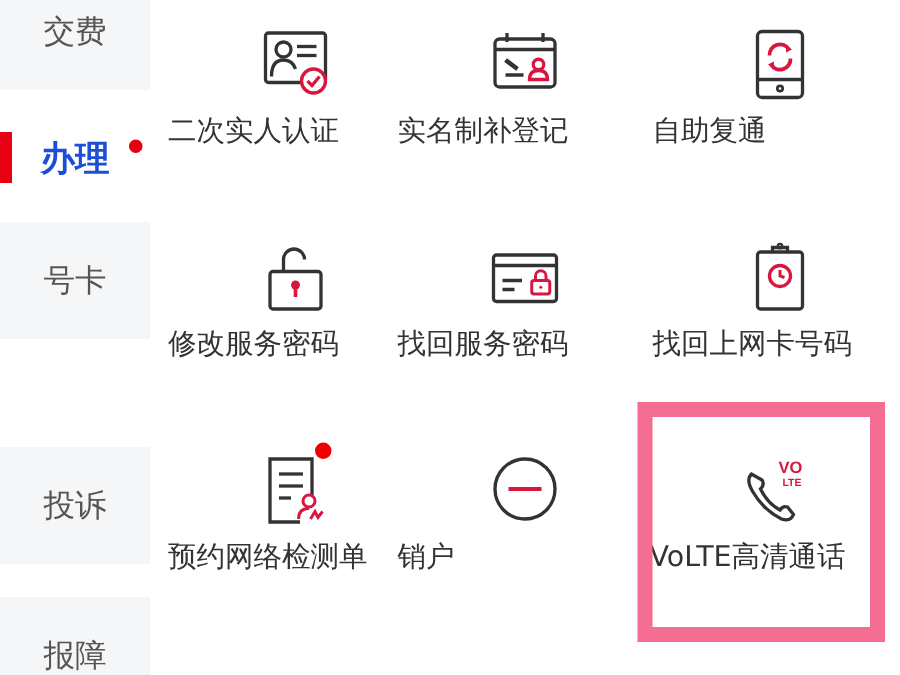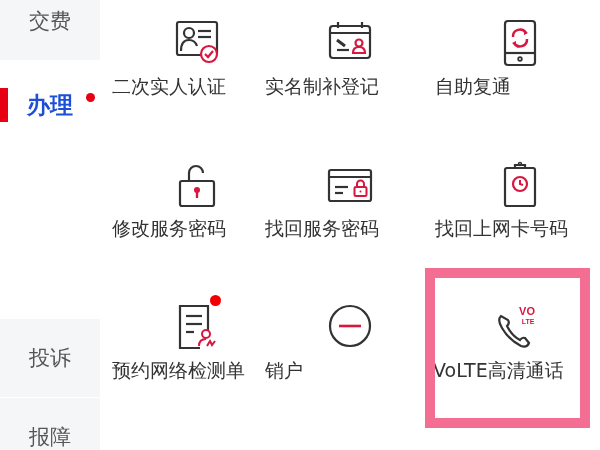--- a/index.html
+++ b/index.html
@@ -28,21 +28,24 @@
 
 <div class="sidebar">
   <div class="side-item" style="top:-18px;">
     <span>交费</span>
   </div>
   <div class="side-item active" style="top:66px;">
     <span>办理</span>
   </div>
   <div class="active-bar"></div>
   <div class="side-dot" style="left:86px; top:93px;"></div>
-  <div class="side-item" style="top:319px;">
+  <div class="side-item" style="top:148px;">
+    <span>号卡</span>
+  </div>
+  <div class="side-item" style="top:298px;">
     <span>投诉</span>
   </div>
   <div class="side-item" style="top:398px;">
     <span>报障</span>
   </div>
 </div>
 
 <div class="grid-item" style="left:112px; top:18px;">
   <svg class="icon" viewBox="0 0 50 50">
     <rect x="5" y="4" width="40" height="33" rx="2" fill="none" stroke="#333" stroke-width="2.2"></rect>

